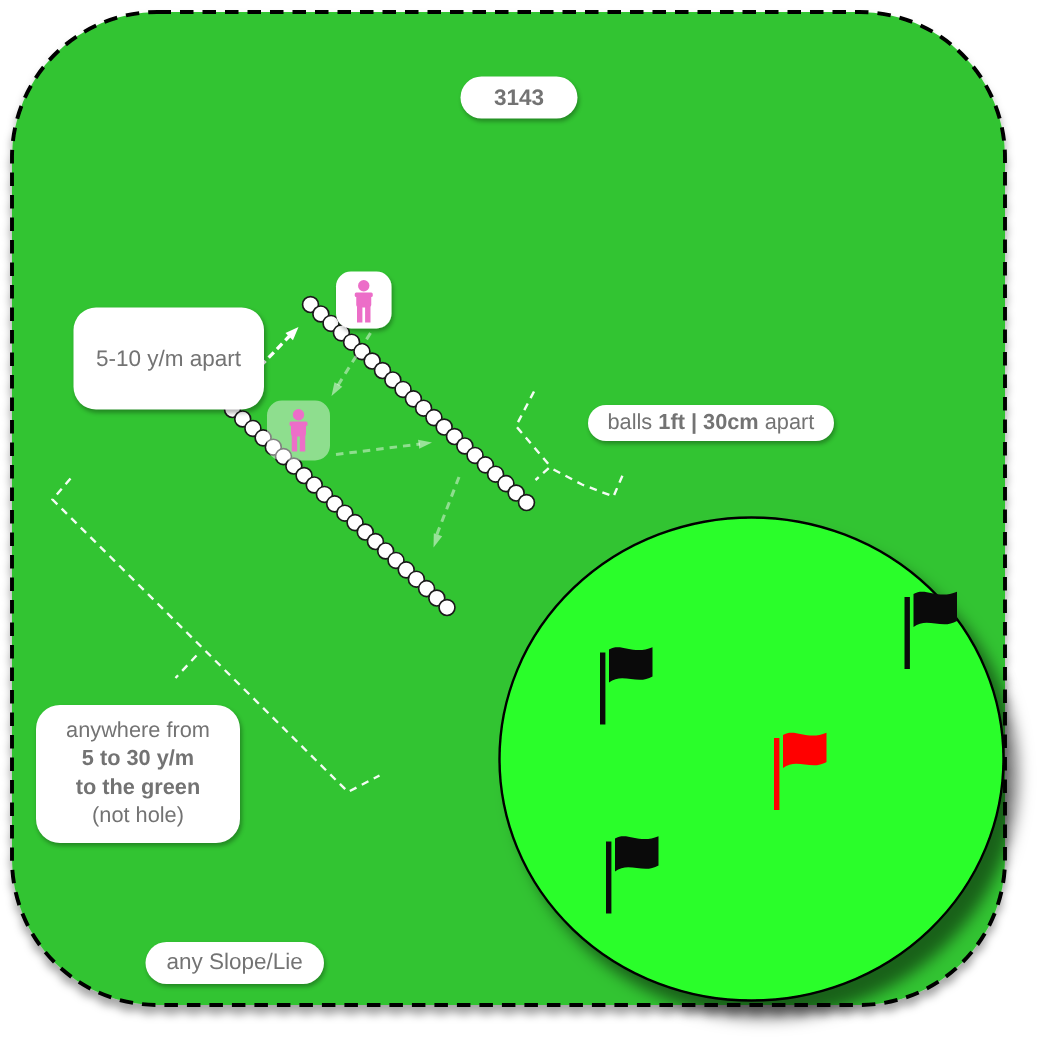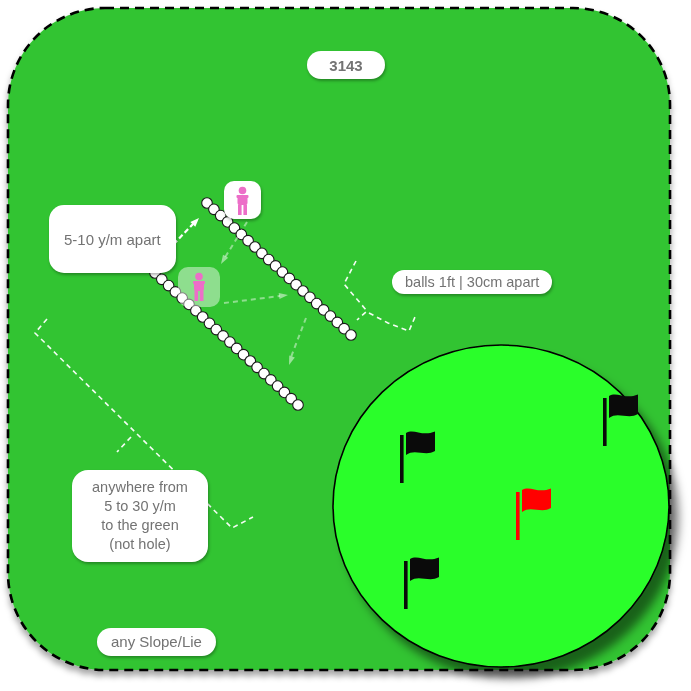--- a/index.html
+++ b/index.html
@@ -14,27 +14,27 @@
     border-radius:15px;box-shadow:1px 2px 3px rgba(0,0,0,0.30);
     display:flex;align-items:center;justify-content:center;
     white-space:nowrap;
   }
   .pill span{white-space:pre;}
   #drill-number-pill{left:307px;top:51px;width:78px;height:28px;font-weight:bold;font-size:15px;}
   #row-spacing-pill{left:49px;top:205px;height:44px;padding:12px 15px;font-size:15px;}
   #ball-spacing-pill{left:372px;top:270px;height:24px;padding:0 13px;font-size:14.5px;border-radius:12px;margin-left:20px;}
   #distance-note-box{
     left:24px;top:470px;width:132px;padding:8px 2px;border-radius:16px;
-    flex-direction:column;font-size:14.5px;line-height:19px;text-align:left;margin-left:48px;
+    flex-direction:column;font-size:14.5px;line-height:19px;text-align:left;
   }
   #conditions-box{
     left:97px;top:628px;padding:4px 14px;border-radius:16px;
     flex-direction:column;font-size:15px;line-height:19.5px;text-align:left;align-items:flex-start;
   }
-  .bold{font-weight:normal;}
+  .bold{font-weight:bold;}
 </style>
 </head>
 <body>
 
 <svg id="field-svg" width="691" height="691" viewBox="0 0 691 691">
   <defs>
     <filter id="rectShadow" x="-10%" y="-10%" width="120%" height="125%">
       <feDropShadow dx="0" dy="5" stdDeviation="3" flood-color="#000000" flood-opacity="0.35"></feDropShadow>
     </filter>
     <filter id="greenShadow" x="-20%" y="-20%" width="145%" height="145%">

